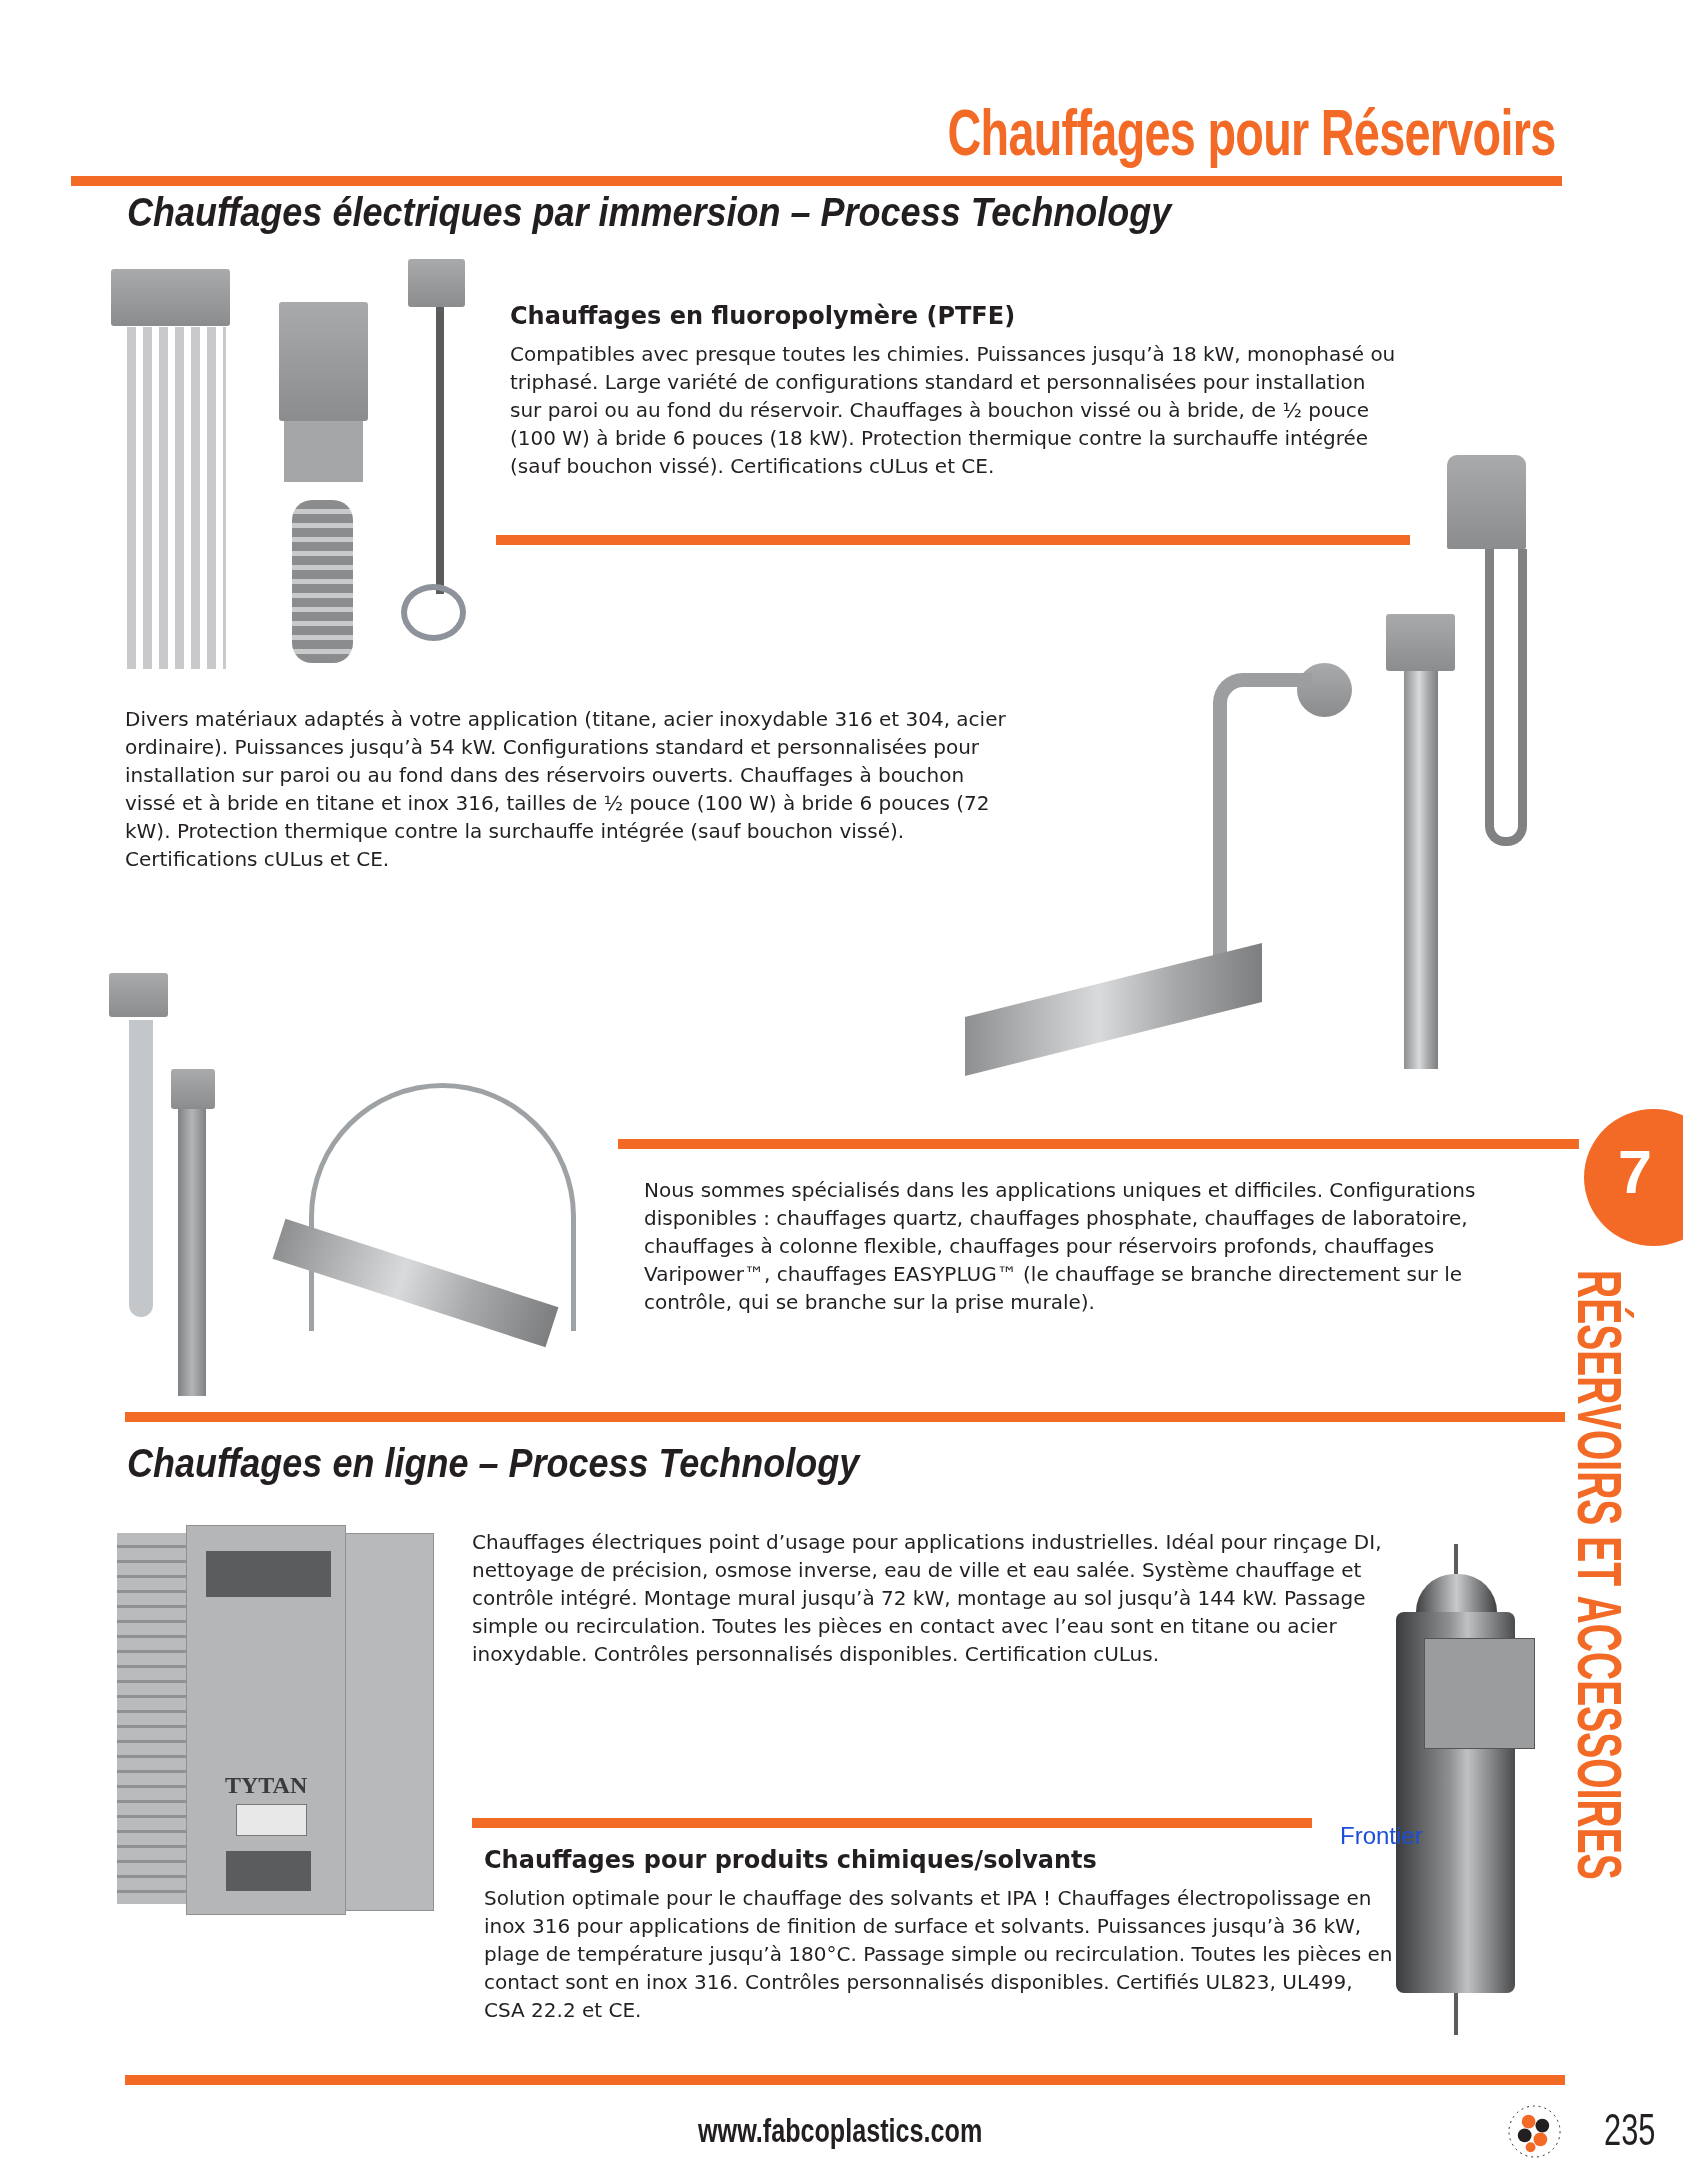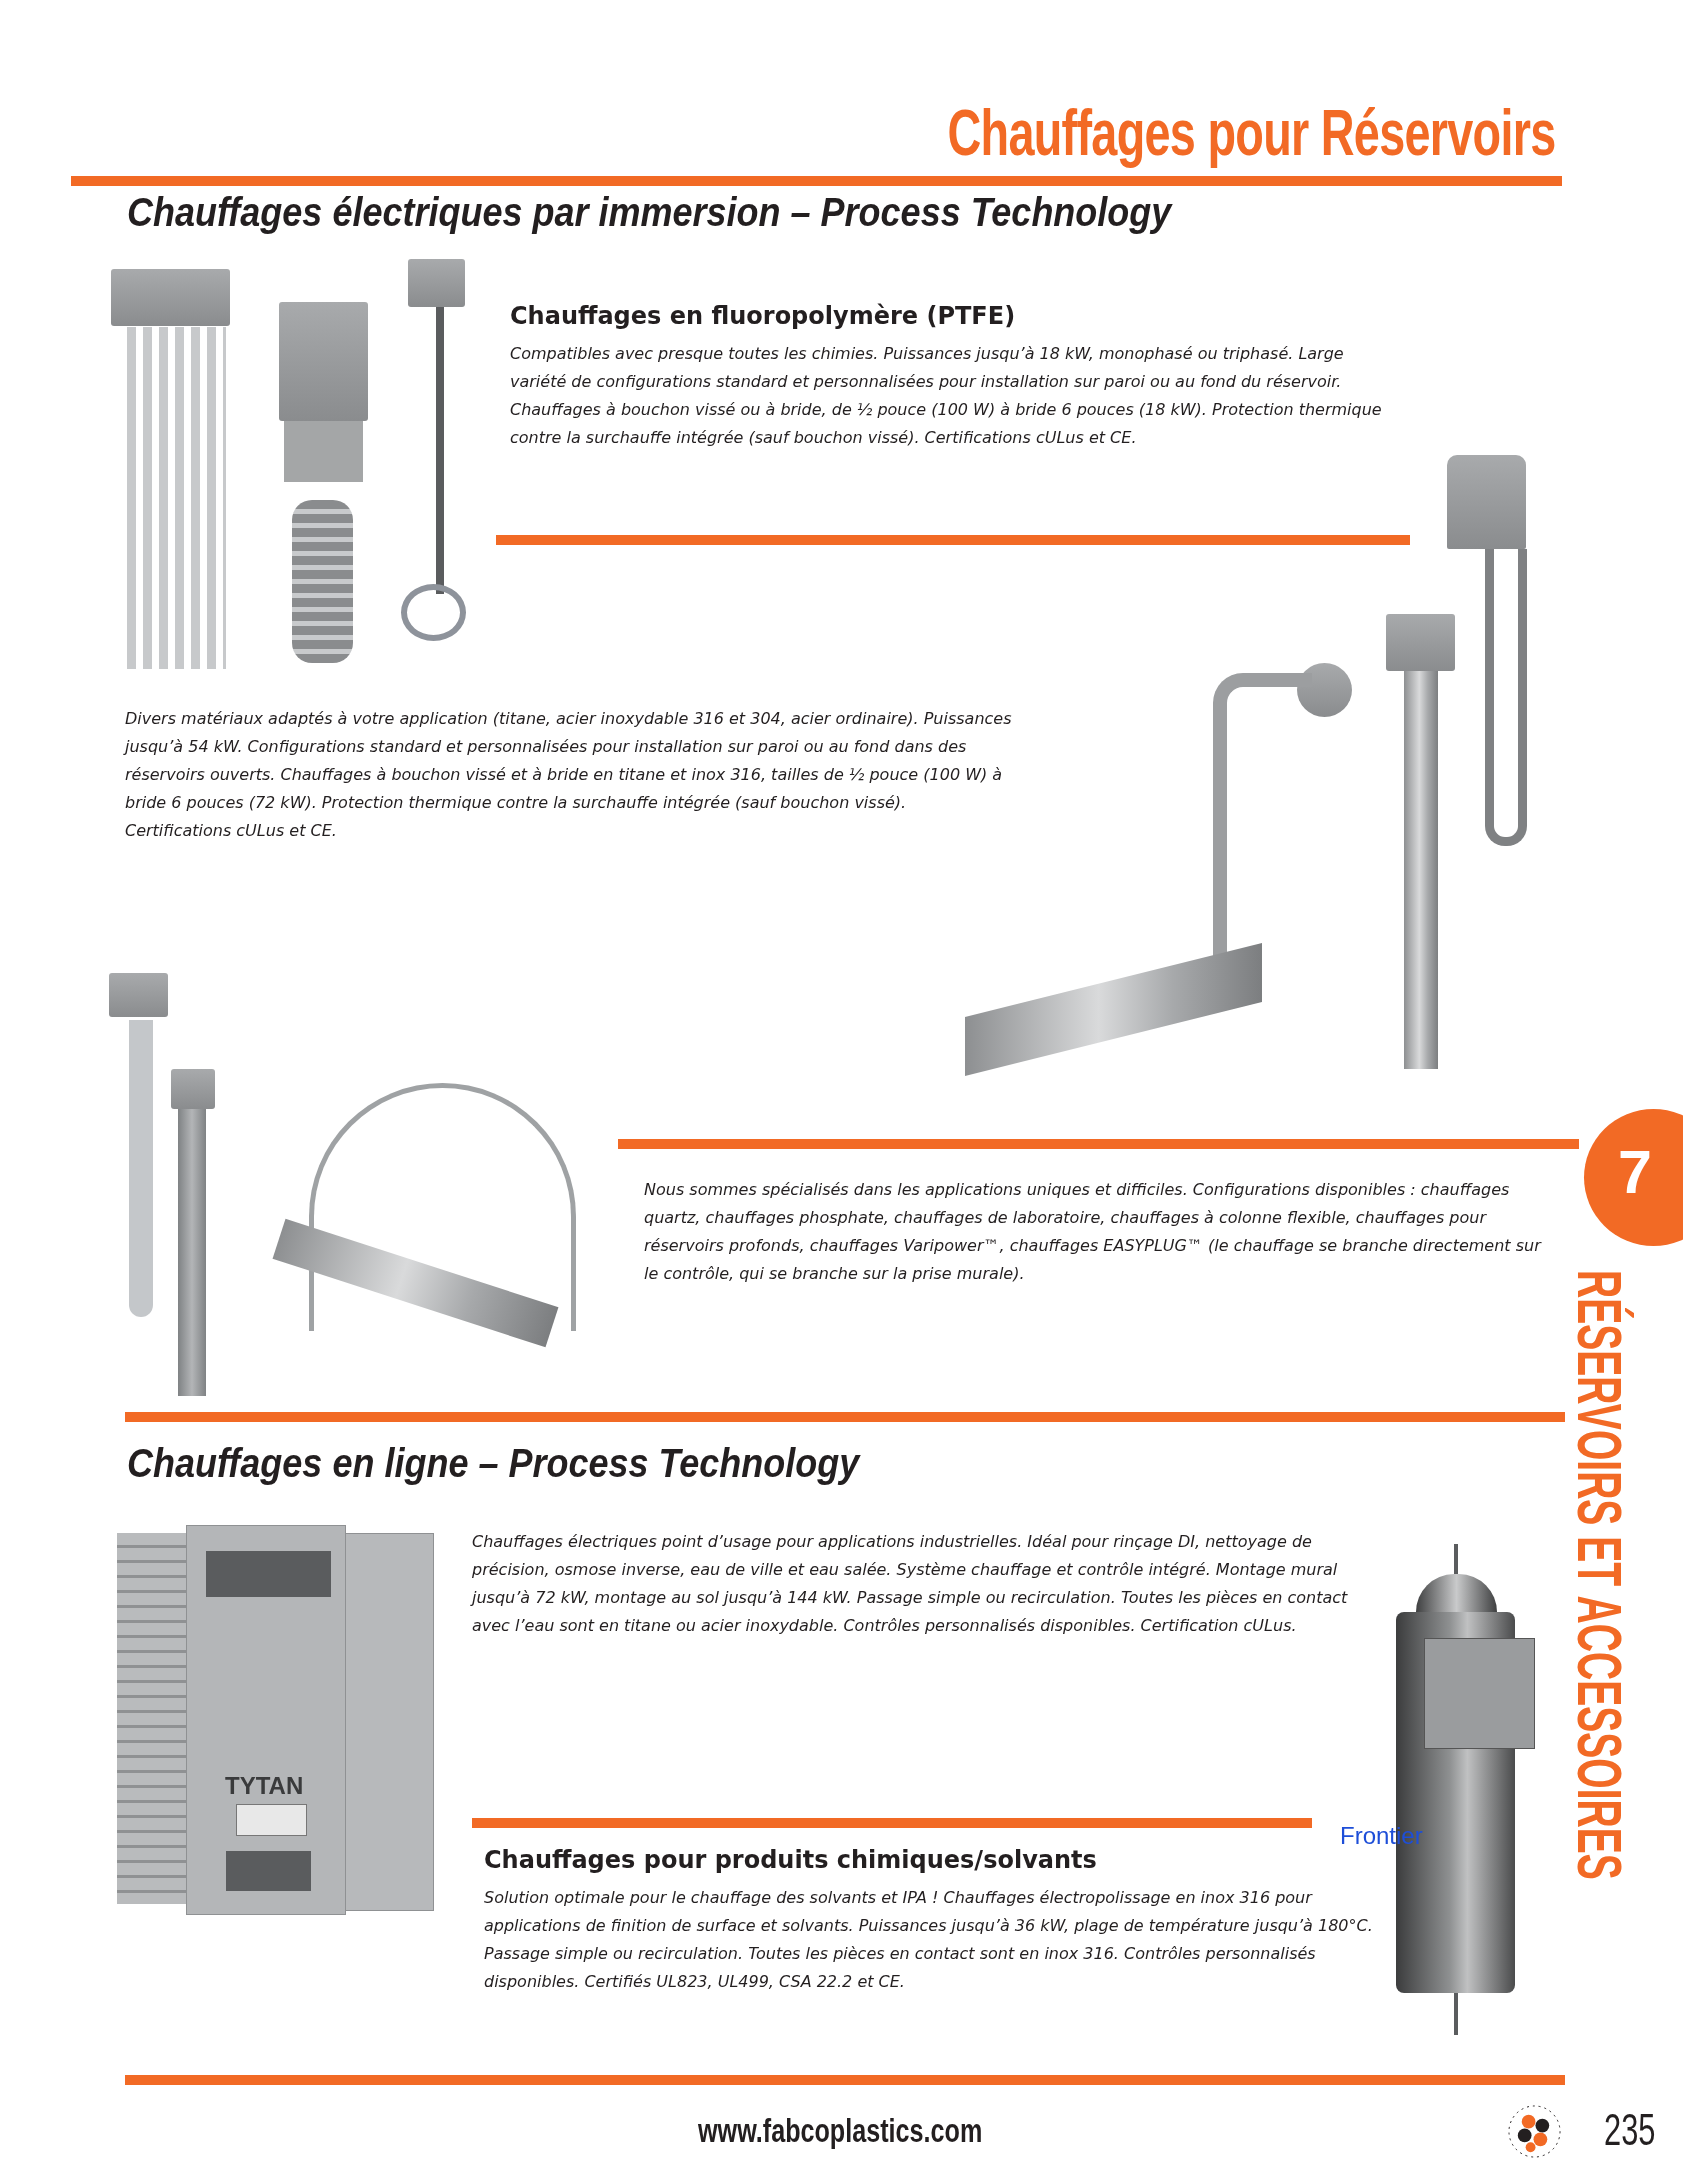--- a/index.html
+++ b/index.html
@@ -14,22 +14,22 @@
     transform: scaleX(0.72); transform-origin: right center; white-space: nowrap; }
 
   .section-title { position: absolute; left: 127px;
     font-family: "Liberation Sans", sans-serif; font-style: italic; font-weight: bold;
     font-size: 40px; color: #231f20; white-space: nowrap;
     transform: scaleX(0.9); transform-origin: left center; }
 
   .block { position: absolute; }
   .block h3 { margin: 0 0 8px 0; font-family: "DejaVu Sans", sans-serif;
     font-weight: bold; font-size: 24px; color: #231f20; line-height: 32px; white-space: nowrap; }
-  .block p { margin: 0; font-family: "DejaVu Sans", sans-serif; font-size: 16px;
-    line-height: 28px; color: #231f20; font-style: italic; }
+  .block p { margin: 0; font-family: "DejaVu Sans", sans-serif; font-size: 20px;
+    line-height: 28px; color: #231f20; }
 
   
   .photo { position: absolute; }
   .metal { background: linear-gradient(90deg,#8d8f91,#d9dadb 45%,#a7a9ab 70%,#7c7e80); }
   .box { background: linear-gradient(180deg,#a8aaac,#8a8c8e); border-radius: 3px; }
   .dark { background: #5a5c5e; }
 
   
   .tab-circle { position: absolute; left: 1584px; top: 1109px; width: 139px; height: 137px;
     border-radius: 50%; background: #f26a25; }
@@ -105,21 +105,21 @@
 
 <div class="rule" style="left:125px; top:1412px; width:1440px;"></div>
 
 <div class="section-title" style="top:1441px;">Chauffages en ligne – Process Technology</div>
 
 <div>
   <div class="photo" style="left:117px; top:1533px; width:69px; height:371px; background: repeating-linear-gradient(180deg,#b9bbbd 0 12px,#8f9193 12px 15px);"></div>
   <div class="photo" style="left:186px; top:1525px; width:158px; height:388px; background:#b4b6b8; border:1px solid #8f9193;"></div>
   <div class="photo" style="left:345px; top:1533px; width:87px; height:376px; background:#b7b9bb; border:1px solid #8f9193;"></div>
   <div class="photo dark" style="left:206px; top:1551px; width:125px; height:46px;"></div>
-  <div class="abs" style="left:225px; top:1772px; font-family:Liberation Sans, sans-serif; font-weight:bold; font-size:24px; color:#3a3b3c;">TYTAN</div>
+  <div class="abs" style="left:225px; top:1772px; font-family:Liberation Serif, serif; font-weight:bold; font-size:24px; color:#3a3b3c;">TYTAN</div>
   <div class="photo" style="left:236px; top:1804px; width:69px; height:30px; background:#e8e8e8; border:1px solid #777;"></div>
   <div class="photo dark" style="left:226px; top:1851px; width:85px; height:40px;"></div>
 </div>
 
 <div class="block" style="left:472px; top:1528px; width:911px;">
   <p>Chauffages électriques point d’usage pour applications industrielles. Idéal pour rinçage DI, nettoyage de précision, osmose inverse, eau de ville et eau salée. Système chauffage et contrôle intégré. Montage mural jusqu’à 72 kW, montage au sol jusqu’à 144 kW. Passage simple ou recirculation. Toutes les pièces en contact avec l’eau sont en titane ou acier inoxydable. Contrôles personnalisés disponibles. Certification cULus.</p>
 </div>
 
 <div class="rule" style="left:472px; top:1818px; width:840px;"></div>
 

